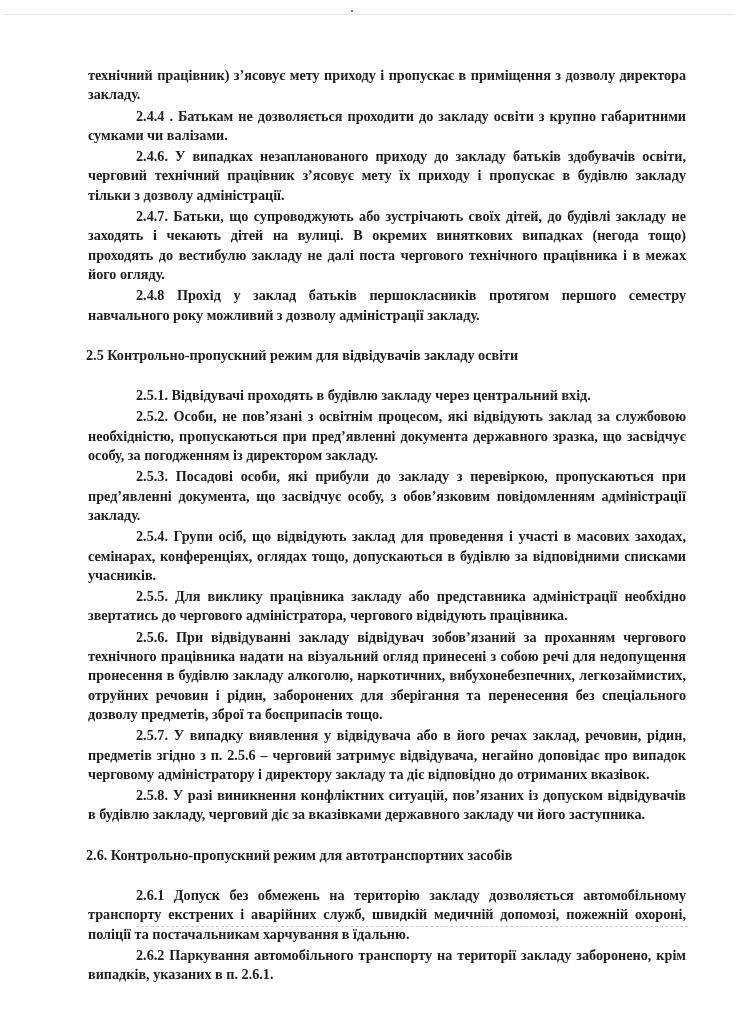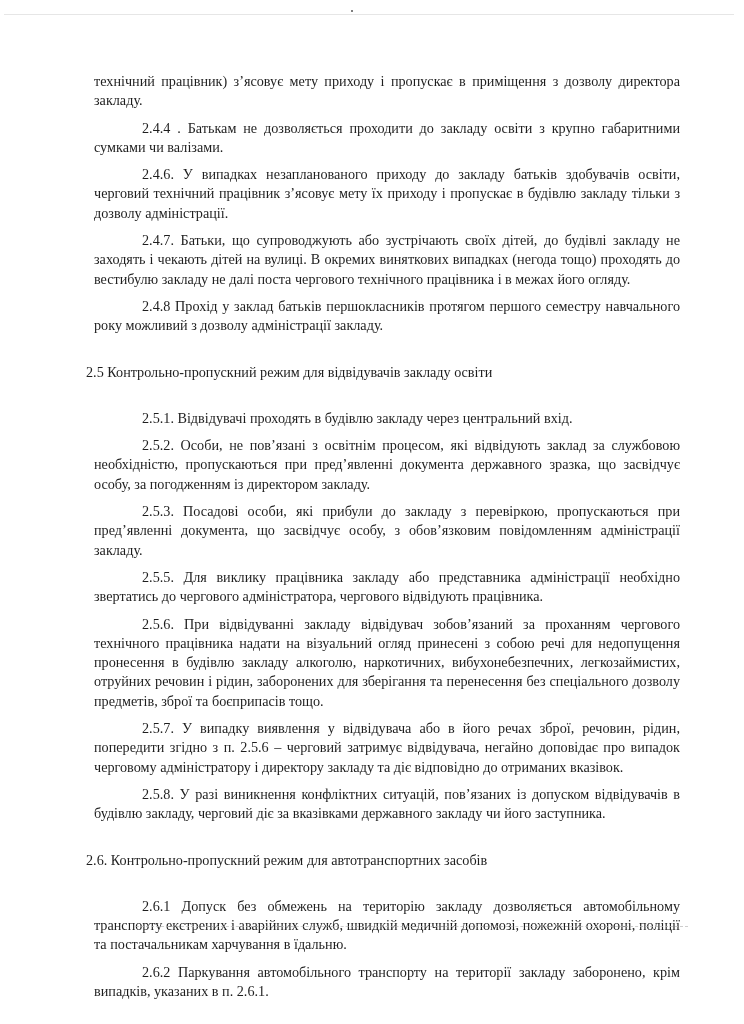--- a/index.html
+++ b/index.html
@@ -8,23 +8,23 @@
     position: relative;
     font-family: "Liberation Serif", "DejaVu Serif", serif;
     color: #1e1e1e;
   }
   .topline { position: absolute; left: 4px; right: 10px; top: 14px; height: 1px; background: #e6e6e6; }
   .dot { position: absolute; width: 2px; height: 2px; background: #555; border-radius: 1px; }
   .page {
     position: absolute; left: 86px; top: 64px; width: 602px;
     font-size: 14.2px; line-height: 19.3px; text-align: justify;
   }
-  .p { margin: 8px; }
+  .p { margin: 2px; font-weight: bold; }
   .ind { text-indent: 48px; }
-  .heading { font-weight: normal; margin: 0; }
+  .heading { font-weight: bold; margin: 0; }
   .gap-before-h { height: 19px; }
   .gap-after-h { height: 19px; }
   .ghost {
     position: absolute; left: 136px; top: 926px; width: 552px; height: 4px;
     border-top: 1px dashed #b8b8b8; opacity: .7;
   }
 </style>
 </head>
 <body>
 
@@ -39,23 +39,24 @@
   <p class="p ind">2.4.7. Батьки, що супроводжують або зустрічають своїх дітей, до будівлі закладу не заходять і чекають дітей на вулиці. В окремих виняткових випадках (негода тощо) проходять до вестибулю закладу не далі поста чергового технічного працівника і в межах його огляду.</p>
   <p class="p ind">2.4.8 Прохід у заклад батьків першокласників протягом першого семестру навчального року можливий з дозволу адміністрації закладу.</p>
 
   <div class="gap-before-h"></div>
   <p class="heading">2.5 Контрольно-пропускний режим для відвідувачів закладу освіти</p>
   <div class="gap-after-h"></div>
 
   <p class="p ind">2.5.1. Відвідувачі проходять в будівлю закладу через центральний вхід.</p>
   <p class="p ind">2.5.2. Особи, не пов’язані з освітнім процесом, які відвідують заклад за службовою необхідністю, пропускаються при пред’явленні документа державного зразка, що засвідчує особу, за погодженням із директором закладу.</p>
   <p class="p ind">2.5.3. Посадові особи, які прибули до закладу з перевіркою, пропускаються при пред’явленні документа, що засвідчує особу, з обов’язковим повідомленням адміністрації закладу.</p>
+  <p class="p ind">2.5.4. Групи осіб, що відвідують заклад для проведення і участі в масових заходах, семінарах, конференціях, оглядах тощо, допускаються в будівлю за відповідними списками учасників.</p>
   <p class="p ind">2.5.5. Для виклику працівника закладу або представника адміністрації необхідно звертатись до чергового адміністратора, чергового відвідують працівника.</p>
   <p class="p ind">2.5.6. При відвідуванні закладу відвідувач зобов’язаний за проханням чергового технічного працівника надати на візуальний огляд принесені з собою речі для недопущення пронесення в будівлю закладу алкоголю, наркотичних, вибухонебезпечних, легкозаймистих, отруйних речовин і рідин, заборонених для зберігання та перенесення без спеціального дозволу предметів, зброї та боєприпасів тощо.</p>
-  <p class="p ind">2.5.7. У випадку виявлення у відвідувача або в його речах зброї, речовин, рідин, попередити згідно з п. 2.5.6 – черговий  затримує відвідувача, негайно доповідає про випадок черговому адміністратору і директору закладу  та діє відповідно до отриманих вказівок.</p>
+  <p class="p ind">2.5.7. У випадку виявлення у відвідувача або в його речах заклад, речовин, рідин, предметів згідно з п. 2.5.6 – черговий  затримує відвідувача, негайно доповідає про випадок черговому адміністратору і директору закладу  та діє відповідно до отриманих вказівок.</p>
   <p class="p ind">2.5.8. У разі виникнення конфліктних ситуацій, пов’язаних із допуском відвідувачів в будівлю закладу, черговий  діє за вказівками державного закладу чи його заступника.</p>
 
   <div class="gap-before-h"></div>
   <p class="heading">2.6. Контрольно-пропускний режим для автотранспортних засобів</p>
   <div class="gap-after-h"></div>
 
   <p class="p ind">2.6.1 Допуск без обмежень на територію закладу дозволяється автомобільному транспорту екстрених і аварійних служб, швидкій медичній допомозі, пожежній охороні, поліції та постачальникам харчування в їдальню.</p>
   <p class="p ind">2.6.2 Паркування автомобільного транспорту на території закладу заборонено, крім випадків, указаних в п. 2.6.1.</p>
 </div>
 

